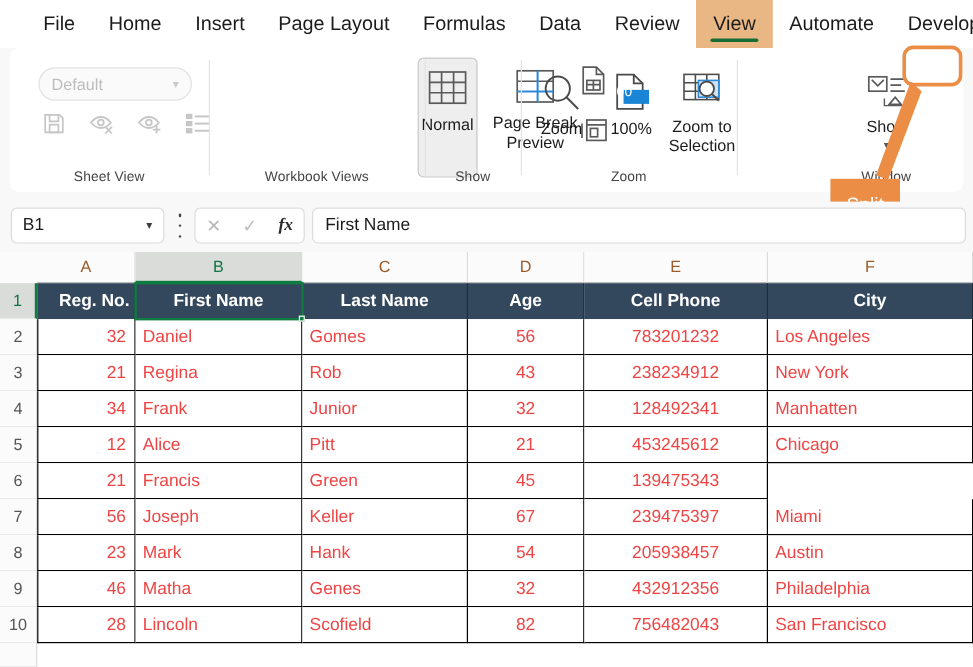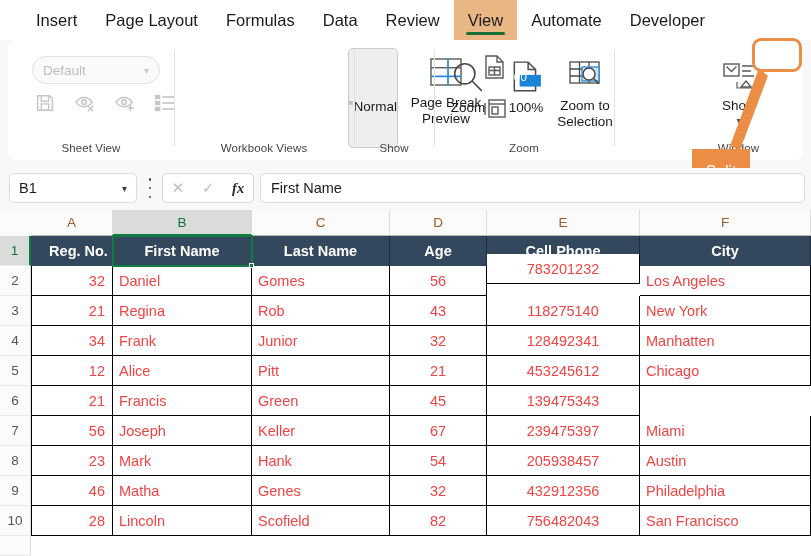--- a/index.html
+++ b/index.html
@@ -48,21 +48,21 @@
     font-size:13.5px; color:#bdbdbd;
   }
   .sv-combo .chev { margin-left:auto; font-size:10px; color:#c9c9c9; }
   .sv-icons { position:absolute; left:26px; top:52px; display:flex; gap:18px; align-items:center; }
   .sv-icons .ic { width:22px; height:22px; opacity:.38; }
 
   
   .wv-normal {
     position:absolute; left:174px; top:8px; width:50px; height:100px;
     border:1px solid #c9c9c9; border-radius:5px; background:#eeeeee;
-    display:flex; flex-direction:row; align-items:center; padding-top:9px;
+    display:flex; flex-direction:column; align-items:center; padding-top:9px;
   }
   .wv-btn {
     position:absolute; top:8px; width:92px; height:100px;
     display:flex; flex-direction:column; align-items:center; padding-top:9px;
   }
   .wv-caption { font-size:13.5px; color:#1b1b1b; text-align:center; line-height:16px; margin-top:8px; }
   .wv-small { position:absolute; left:308px; width:34px; height:34px; }
 
   
   .show-btn {
@@ -166,20 +166,26 @@
     position:absolute; width:5px; height:5px; background:#107c41;
     border:1px solid #fff; pointer-events:none;
   }
 </style>
 </head>
 <body>
 
 <div id="app">
 
   <div class="tabbar" id="tabbar">
+      <div class="tab">
+        <span>File</span>
+      </div>
+      <div class="tab">
+        <span>Home</span>
+      </div>
       <div class="tab">
         <span>Insert</span>
       </div>
       <div class="tab">
         <span>Page Layout</span>
       </div>
       <div class="tab">
         <span>Formulas</span>
       </div>
       <div class="tab">
@@ -443,40 +449,40 @@
         </div>
         <div class="cell body " style="left: 113px; width: 139px; top: 56px;">
           <span>Daniel</span>
         </div>
         <div class="cell body " style="left: 252px; width: 138px; top: 56px;">
           <span>Gomes</span>
         </div>
         <div class="cell body ctr" style="left: 390px; width: 97px; top: 56px;">
           <span>56</span>
         </div>
-        <div class="cell body ctr" style="left: 487px; width: 153px; top: 44px; justify-content: center;">
+        <div class="cell body ctr" style="left: 487px; width: 153px; top: 56px; justify-content: center;">
           <span>783201232</span>
         </div>
         <div class="cell body " style="left: 640px; width: 171px; top: 56px;">
           <span>Los Angeles</span>
         </div>
         <div class="cell body rgt first" style="left: 31px; width: 82px; top: 86px;">
           <span>21</span>
         </div>
         <div class="cell body " style="left: 113px; width: 139px; top: 86px;">
           <span>Regina</span>
         </div>
         <div class="cell body " style="left: 252px; width: 138px; top: 86px;">
           <span>Rob</span>
         </div>
         <div class="cell body ctr" style="left: 390px; width: 97px; top: 86px;">
           <span>43</span>
         </div>
         <div class="cell body ctr" style="left: 487px; width: 153px; top: 86px;">
-          <span>118275140</span>
+          <span>238234912</span>
         </div>
         <div class="cell body " style="left: 640px; width: 171px; top: 86px;">
           <span>New York</span>
         </div>
         <div class="cell body rgt first" style="left: 31px; width: 82px; top: 116px;">
           <span>34</span>
         </div>
         <div class="cell body " style="left: 113px; width: 139px; top: 116px;">
           <span>Frank</span>
         </div>

